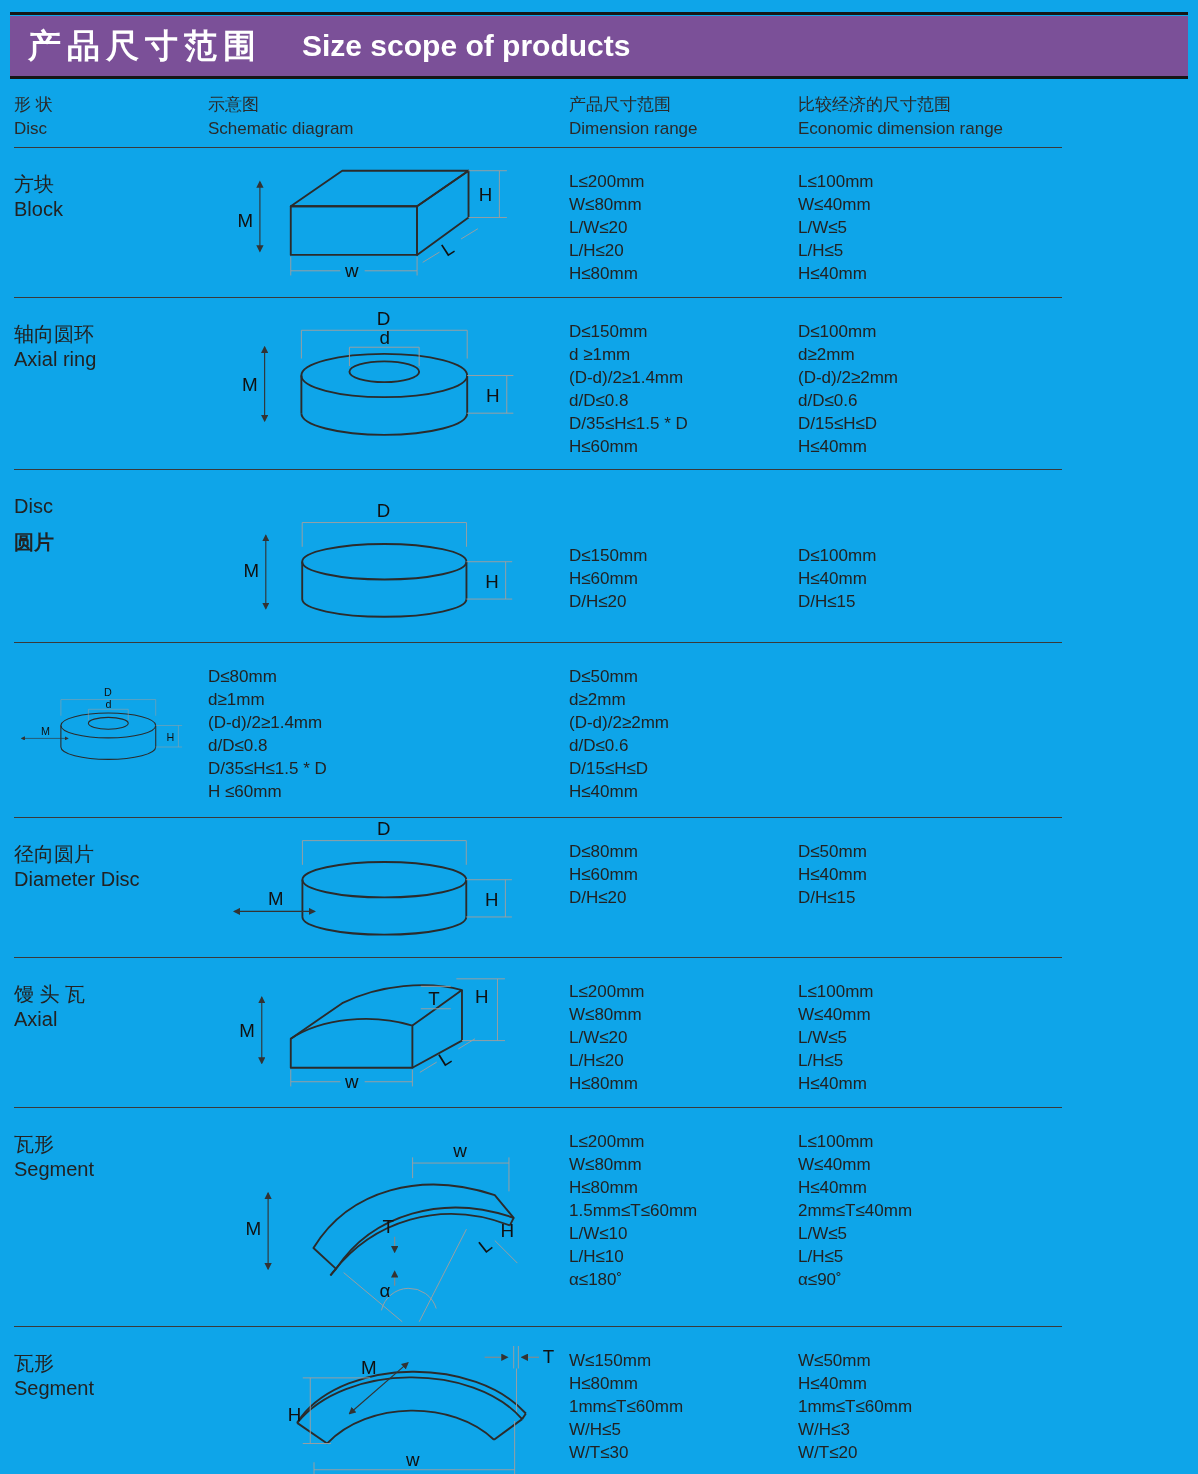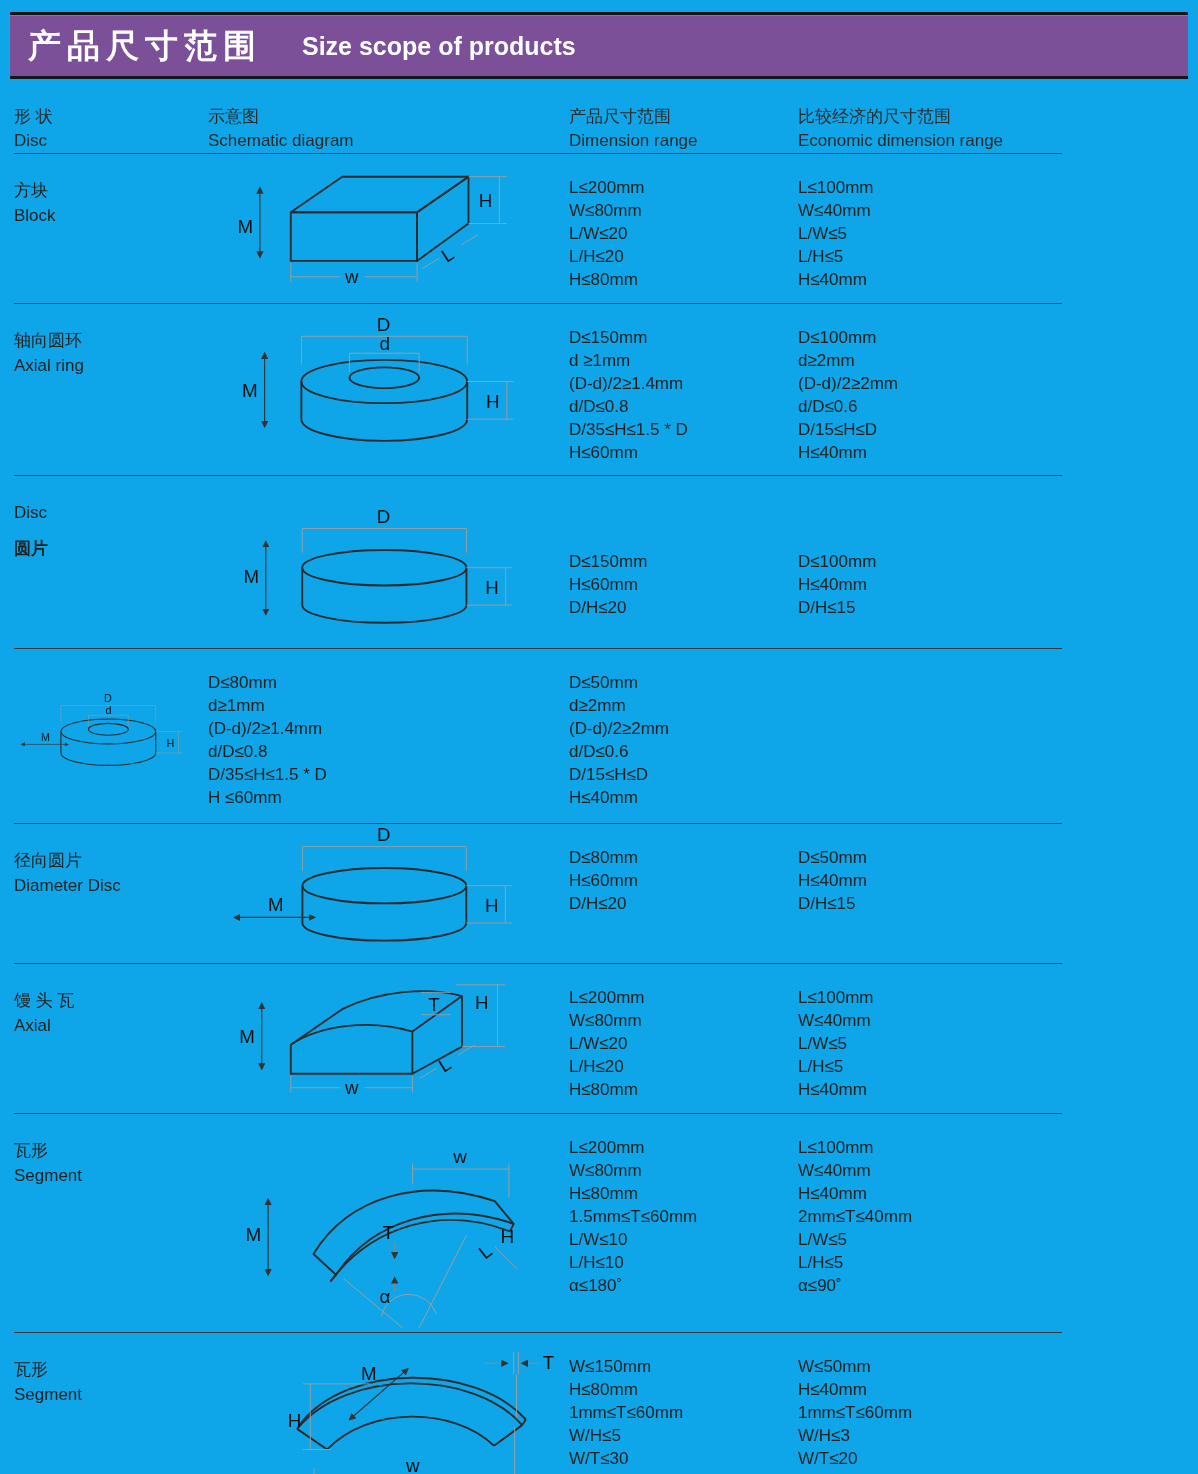--- a/index.html
+++ b/index.html
@@ -3,32 +3,32 @@
 <meta charset="utf-8">
 <style>
   html,body {margin:0; padding:0; background:#ffffff;}
   body {width:1198px; font-family:"Liberation Sans", sans-serif; color:#1a1a1a;}
   .page {position:relative; width:1198px; height:1474px; background:#0ea5e9; overflow:hidden;}
 
   .top-rule {margin:12px 10px 0 10px; height:3px; background:#161616;}
   .banner {margin:1px 10px 0 10px; height:60px; background:#7b5098; border-bottom:3px solid #161616;
            display:flex; align-items:center; padding-left:18px; gap:40px;}
   .banner-zh {color:#fff; font-size:33px; font-weight:bold; letter-spacing:6px;}
-  .banner-en {color:#fff; font-size:25px; font-weight:bold;}
+  .banner-en {color:#fff; font-size:30px; font-weight:bold;}
 
   .table {margin-left:14px; width:1048px;}
   .grid {display:grid; grid-template-columns:194px 361px 229px 1fr;}
-  .thead {padding-top:26px; min-height:69px; box-sizing:border-box; border-bottom:1.5px solid #3a3a3a;}
+  .thead {padding-top:14px; min-height:69px; box-sizing:border-box; border-bottom:1.5px solid #3a3a3a;}
   .th-zh, .th-en {font-size:17px; line-height:24px; color:#2a2a2a;}
 
   .row {border-top:1.5px solid #3a3a3a; box-sizing:border-box;}
   .row:first-child {border-top:none;}
   .cell {box-sizing:border-box;}
   .c-shape {padding-top:24px;}
-  .shape-line {font-size:17px; line-height:25px; color:#222;}
+  .shape-line {font-size:20px; line-height:25px; color:#222;}
   .shape-line.gapped {margin-top:11px;font-weight:bold;}
   .c-diagram {display:flex; justify-content:center; align-items:flex-start; padding-top:4px;}
   .c-dim, .c-eco {padding-top:22px;}
   .spec-line {font-size:17px; line-height:23px; color:#222; white-space:nowrap;}
 
   
   svg .o   {fill:none; stroke:#2b2b2b; stroke-width:2; stroke-linejoin:round;}
   svg .dim {fill:none; stroke:#9f9f9f; stroke-width:1;}
   svg .arr {fill:none; stroke:#333333; stroke-width:1.2;}
   svg .arr1{fill:none; stroke:#8a8a8a; stroke-width:1.2;}

